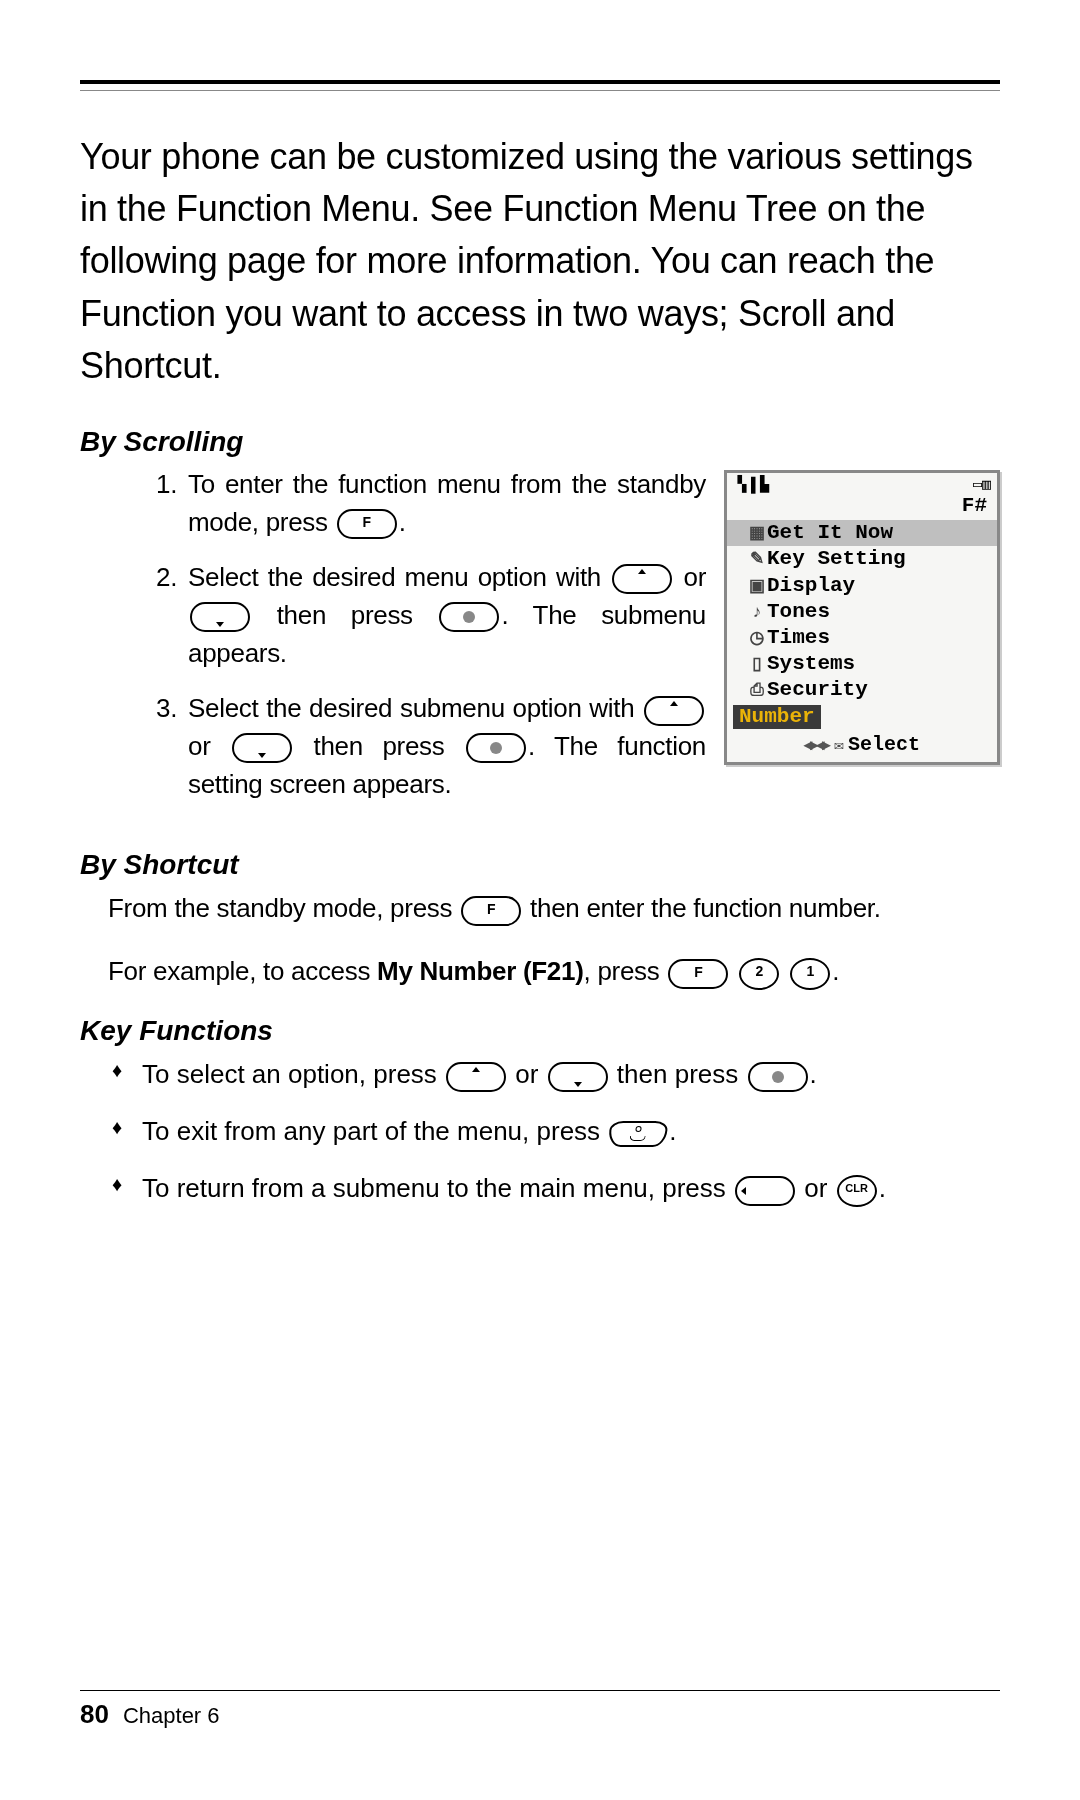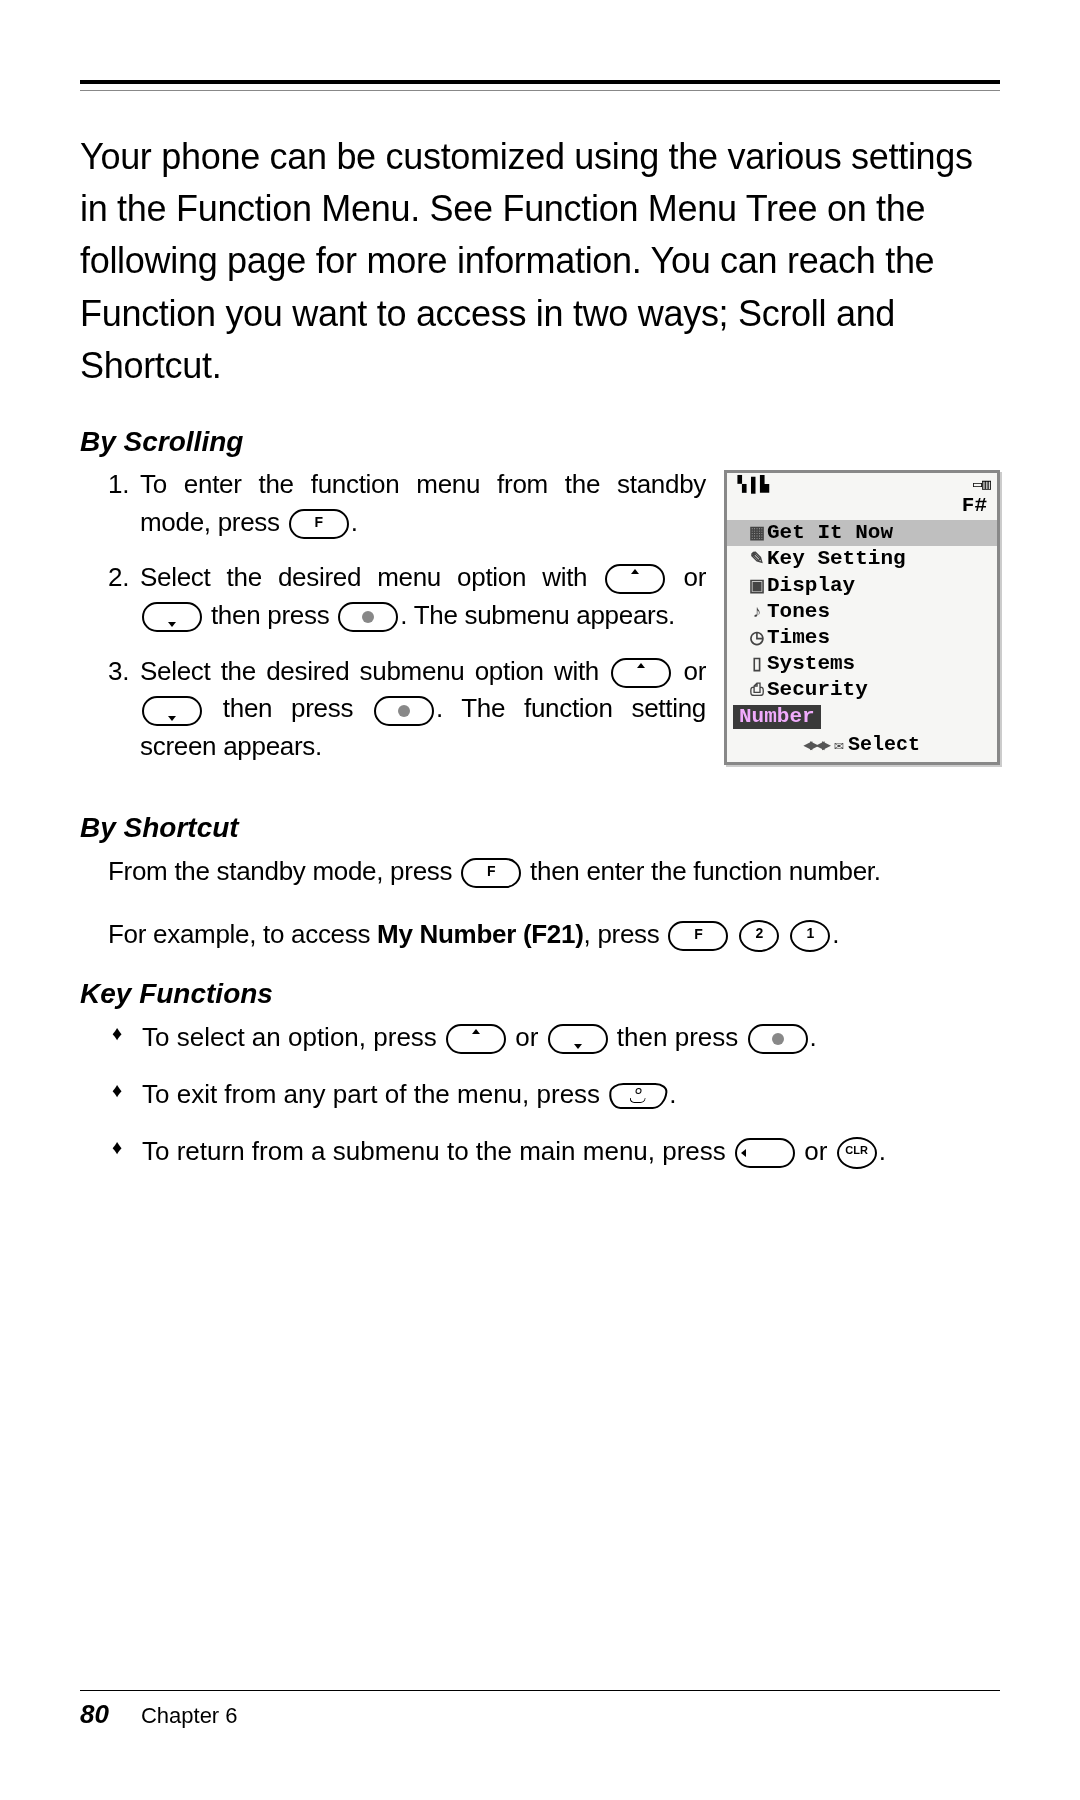--- a/index.html
+++ b/index.html
@@ -76,20 +76,21 @@
     padding-left: 56px;
     font-size: 26px;
     line-height: 1.45;
     flex: 1;
     letter-spacing: -0.3px;
   }
   ol.steps li {
     margin-bottom: 18px;
     padding-left: 4px;
     text-align: justify;
+    margin-left: 48px;
   }
   .para {
     font-size: 26px;
     line-height: 1.5;
     margin: 0 0 24px 28px;
     letter-spacing: -0.3px;
   }
   ul.diamond {
     list-style: none;
     margin: 0 0 0 28px;
@@ -159,34 +160,34 @@
     margin-top: 4px;
   }
   .phone .statusbar{
     display:flex;justify-content:space-between;padding:4px 6px 0 6px;font-size:15px;
   }
   .phone .fhash{text-align:right;padding:0 10px 2px 0;font-size:21px;}
   .phone .mrow{padding:1px 20px;white-space:nowrap;}
   .phone .mrow .ico{display:inline-block;width:20px;text-align:center;font-size:17px;font-family:Arial,sans-serif;color:#444;}
   .phone .mrow.sel{background:#bfbfbf;}
   .phone .numrow{margin:2px 6px;}
-  .phone .numtag{display:inline-block;background:#3a3a3a;color:#f0abfc;padding:0 6px;}
+  .phone .numtag{display:inline-block;background:#3a3a3a;color:#eab308;padding:0 6px;}
   .phone .softbar{text-align:center;padding:2px 0 6px 0;font-size:20px;}
   .phone .softbar .arrows{display:inline-block;margin-right:6px;letter-spacing:-2px;font-family:Arial,sans-serif;font-size:16px;color:#555;}
   .phone .softbar .envico{display:inline-block;margin-right:4px;font-size:16px;color:#444;}
 
   .footer {
     position: absolute;
     left: 80px;
     right: 80px;
     bottom: 70px;
   }
   .footer-rule{height:1px;background:#000;margin-bottom:8px;}
   .footer-text{font-size:22px;}
-  .footer-text .pn{font-weight:bold;font-style:italic;font-size:26px;margin-right:32px;}
+  .footer-text .pn{font-weight:bold;font-size:26px;margin-right:14px;}
 </style>
 </head>
 <body>
 
 <div class="page">
   <div class="rule"></div>
   <div class="rule thin"></div>
 
   <div class="intro">Your phone can be customized using the various settings in the Function Menu. See Function Menu Tree on the following page for more information. You can reach the Function you want to access in two ways; Scroll and Shortcut.</div>
 

